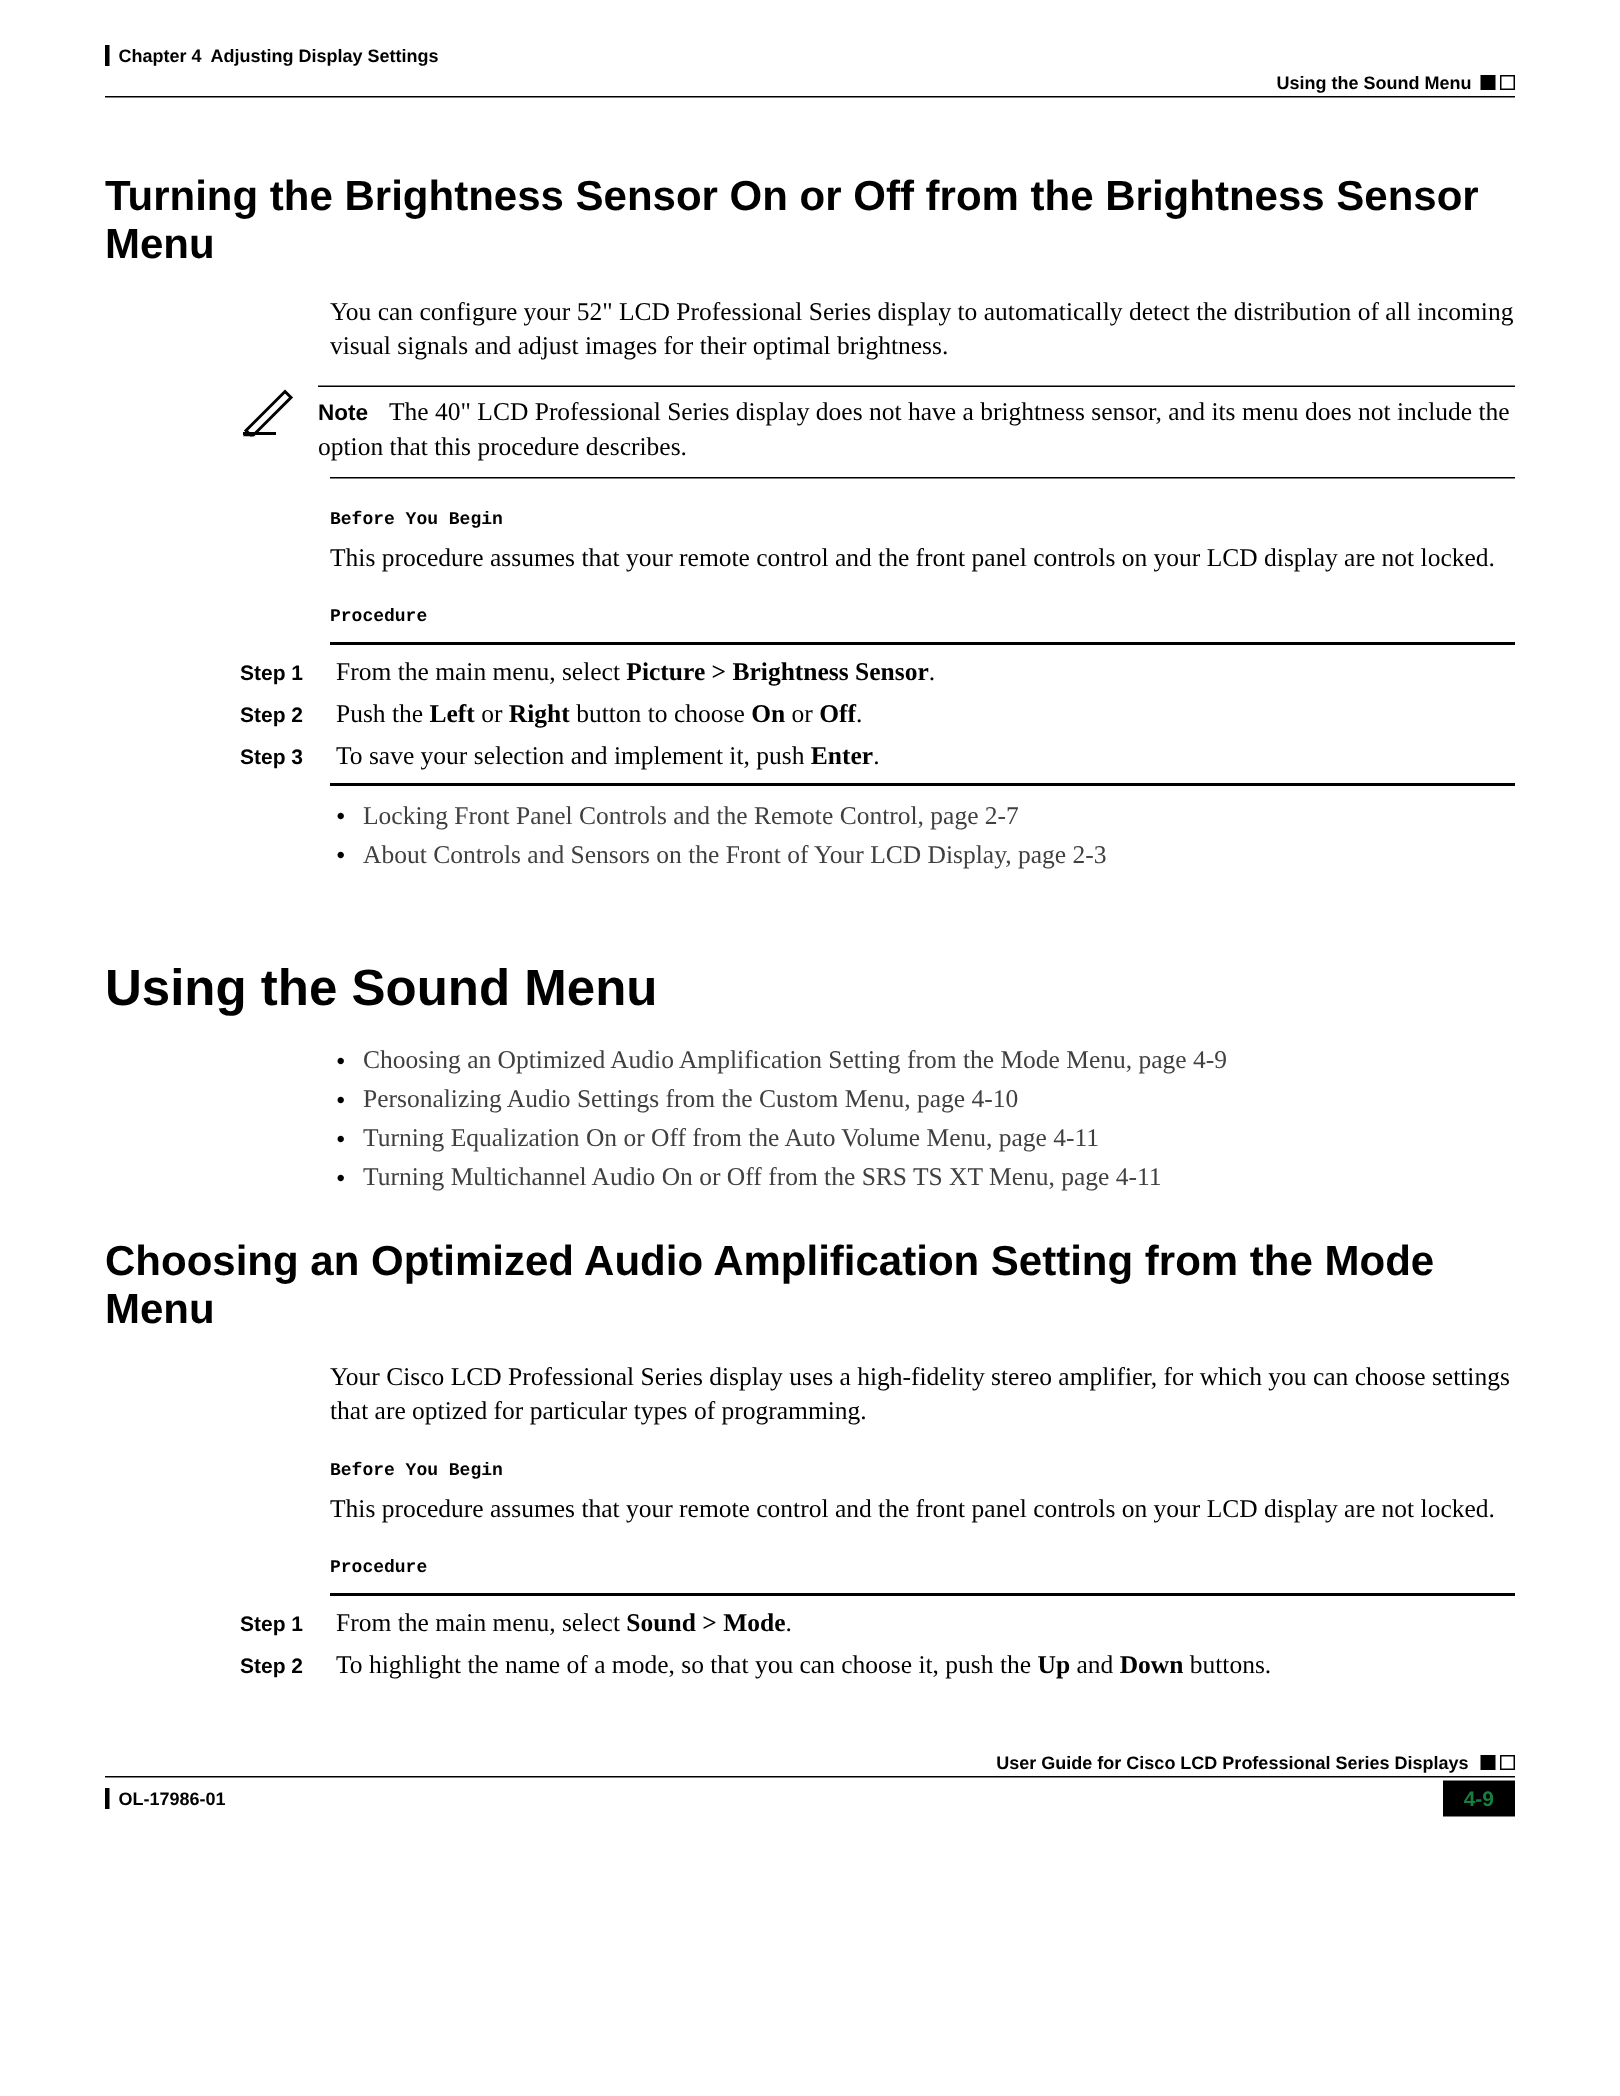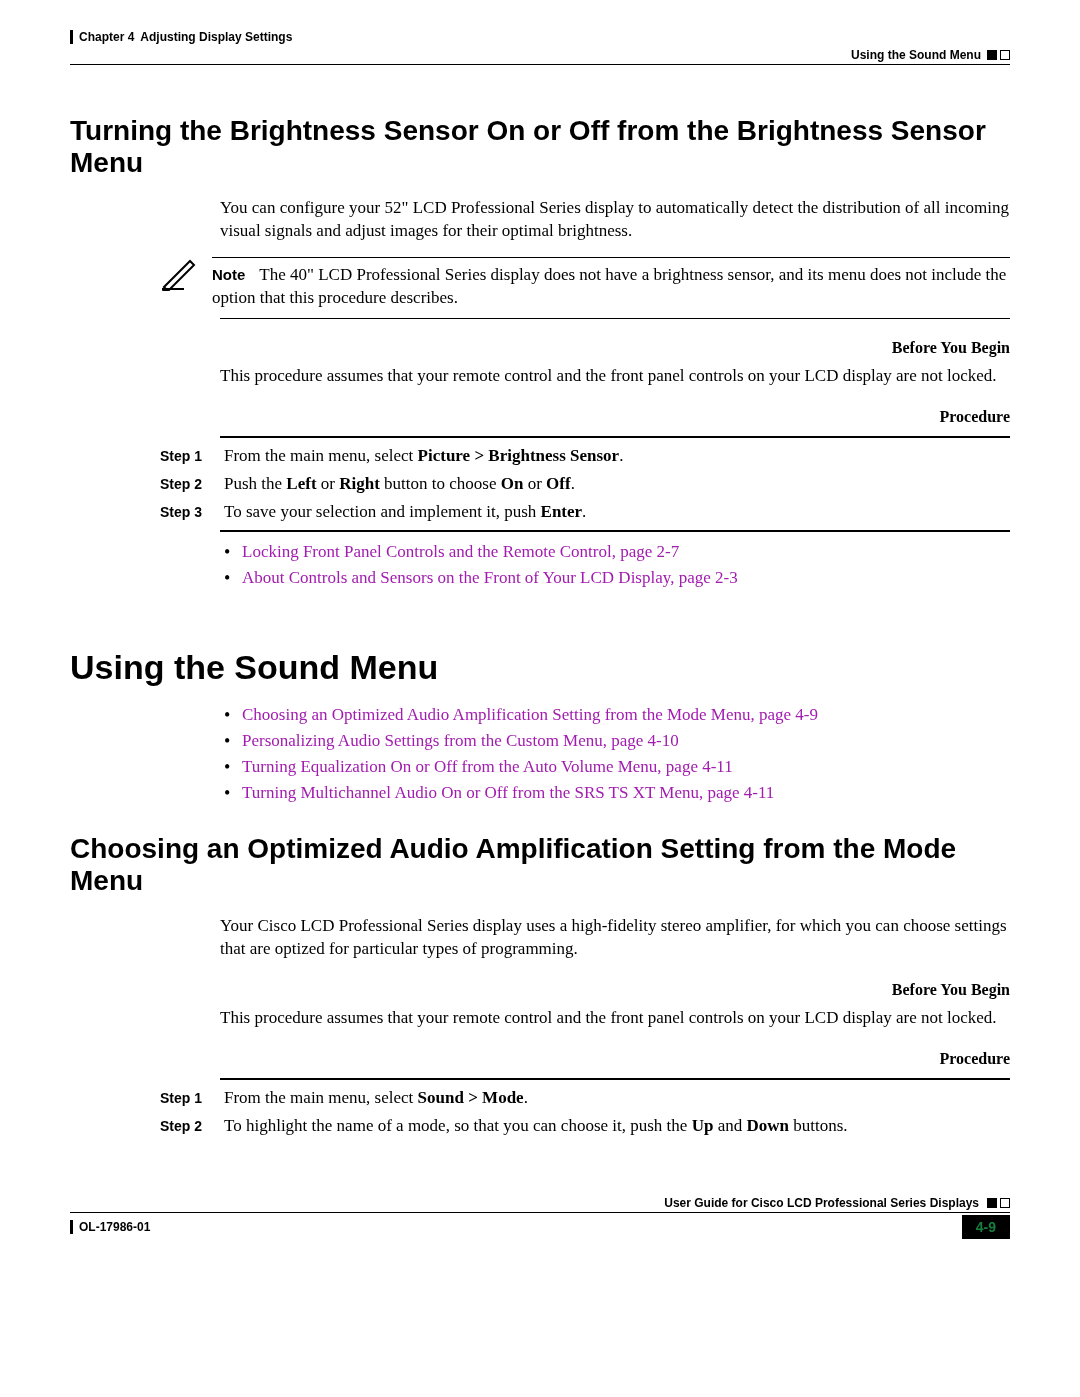--- a/index.html
+++ b/index.html
@@ -95,25 +95,24 @@
     font-size: 15px;
     margin-right: 10px;
   }
   .note-text { font-size: 17px; line-height:1.35; }
   .note-close {
     border: none;
     border-top: 1px solid #000;
     margin: 8px 0 0 150px;
   }
   .subhead {
-    font-family: Liberation Serif, serif;
-    font-weight: bold;
-    font-size: 16px;
+    font-family: Liberation Mono, monospace;
+    font-weight: bold;
+    font-size: 12px;
     margin: 20px 0 6px 0;
-    text-align: right;
   }
   .steps {
     margin-left: 90px;
   }
   .step-row {
     display: flex;
     gap: 18px;
     font-size: 17px;
     margin: 8px 0;
   }
@@ -145,27 +144,27 @@
     position: relative;
   }
   ul.bullets li::before {
     content: "•";
     position: absolute;
     left: 4px;
     top: 0;
     font-size: 18px;
   }
   a.link {
-    color: #a21caf;
+    color: #404040;
     text-decoration: none;
   }
   .b { font-weight: bold; margin-top: 24px; }
 
   .footer {
-    margin-top: 60px;
+    margin-top: 48px;
   }
   .footer-top {
     display: flex;
     align-items:center;
   }
   .footer-line {
     flex: 1;
     border-top: 1px solid #000;
   }
   .footer-title-row {

